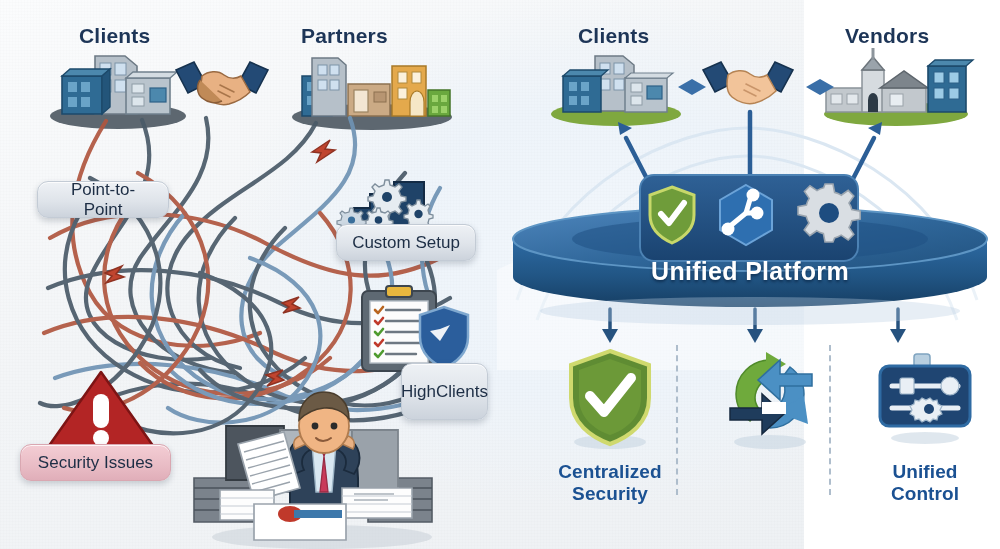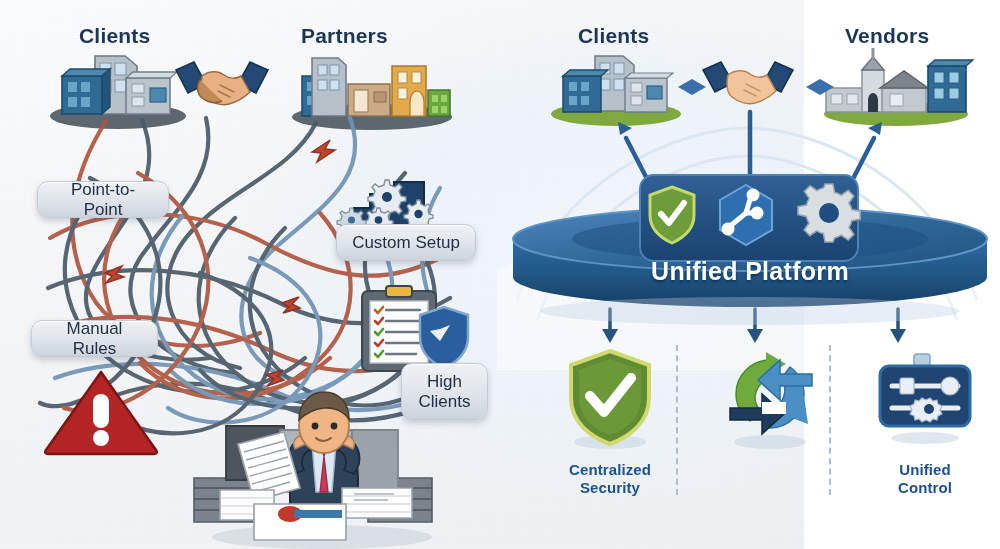--- a/index.html
+++ b/index.html
@@ -67,40 +67,40 @@
     margin-left: 9px;
   }
   .tag.pink {
     background: linear-gradient(180deg,#f3cdd4 0%,#e9bcc5 60%,#e0aeb9 100%);
     border: 1px solid #d9a7b1;
     color: #1d2e45;
   }
   #tag-p2p       { left: 28px;  top: 181px; width: 132px; height: 37px; }
   #tag-custom    { left: 327px; top: 224px; width: 140px; height: 37px; }
   #tag-manual    { left: 22px;  top: 320px; width: 127px; height: 37px; }
-  #tag-overhead  { left: 392px; top: 363px; width: 87px;  height: 57px; flex-direction: column; }
+  #tag-overhead  { left: 392px; top: 363px; width: 87px;  height: 57px; flex-direction: row; }
   #tag-security  { left: 20px;  top: 444px; width: 151px; height: 37px; }
 
   
   #platform { position: absolute; left: 555px; top: 175px; width: 390px; height: 135px; z-index: 5; }
   #platform-label {
     position: absolute; left: 0; right: 0; top: 82px;
     text-align: center; color: #ffffff; font-weight: bold; font-size: 25px;
     text-shadow: 0 2px 3px rgba(0,20,45,.55);
     letter-spacing: .3px;
     z-index: 3;
   }
   
   .feature { position: absolute; top: 345px; width: 160px; text-align: center; }
   #feat-0 { left: 530px; }
   #feat-1 { left: 690px; }
   #feat-2 { left: 845px; }
   .feature .ficon { height: 106px; display: flex; align-items: center; justify-content: center; }
   .feature .flabel {
-    margin-top: 10px; font-size: 15px; font-weight: bold;
+    margin-top: 10px; font-size: 19px; font-weight: bold;
     color: #1b5192; line-height: 1.18; letter-spacing: .1px;
   }
   .vsep {
     position: absolute; top: 345px; height: 150px; width: 0;
     border-left: 2px dashed #aebdcc;
   }
   #vsep-0 { left: 676px; }
   #vsep-1 { left: 829px; }
   svg { display: block; overflow: visible; }
 </style>
@@ -331,26 +331,26 @@
       <path d="M96 132 a12 8 0 0 1 24 0 a12 8 0 0 1 -24 0 z" fill="#c0392b"></path>
       <path d="M112 128 h48 v8 h-48 z" fill="#3d78ab"></path>
     </svg>
 
     <div class="tag grey" id="tag-p2p">
       <span>Point-to-Point</span>
     </div>
     <div class="tag grey" id="tag-custom">
       <span>Custom Setup</span>
     </div>
-    <div class="tag grey" id="tag-manual">
-      <span>Manual Rules</span>
-    </div>
     <div class="tag grey" id="tag-overhead">
       <span>High</span>
       <span>Clients</span>
+    </div>
+    <div class="tag pink" id="tag-security">
+      <span>Security Issues</span>
     </div>
   </div>
 
   <div class="panel" id="panel-right">
 
     <svg style="position:absolute;left:0;top:70px" width="503" height="300" viewBox="0 0 503 300">
       <g fill="none" stroke="#dbe7f2" stroke-width="3">
         <path d="M20 230 C60 110 180 58 250 58 C320 58 440 110 480 230"></path>
         <path d="M40 250 C78 140 182 86 250 86 C318 86 422 140 460 250"></path>
       </g>

